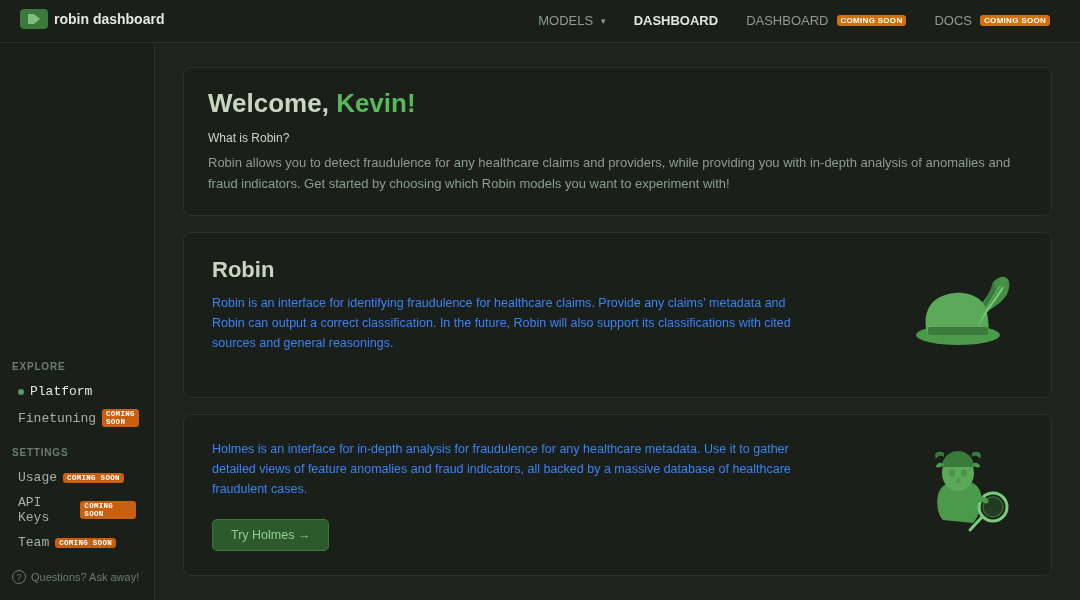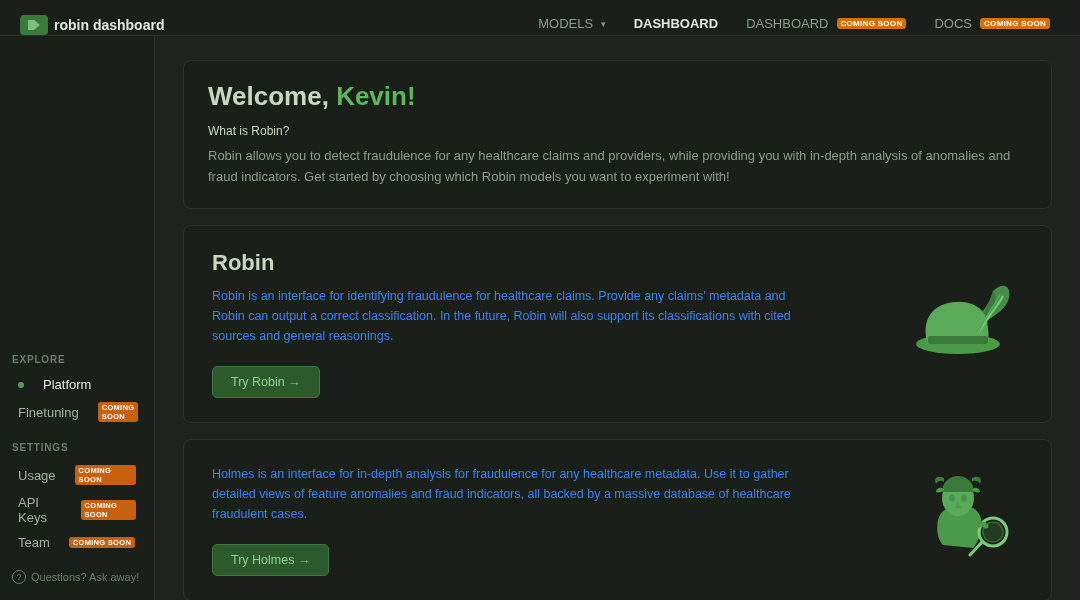--- a/index.html
+++ b/index.html
@@ -12,25 +12,25 @@
       height: 600px;
       overflow: hidden;
       display: flex;
       flex-direction: column;
     }
 
     
     .header {
       background: #1a1f1a;
       border-bottom: 1px solid #2a322a;
-      height: 36px;
-      display: flex;
-      align-items: flex-end;
+      height: 43px;
+      display: flex;
+      align-items: flex-start;
       justify-content: space-between;
-      padding: 0 20px;
+      padding: 9px 20px;
       flex-shrink: 0;
     }
     .header-logo {
       display: flex;
       align-items: center;
       gap: 6px;
     }
     .logo-icon {
       background: #3a7a3a;
       border-radius: 4px;
@@ -106,27 +106,28 @@
       font-size: 10px;
       font-weight: 700;
       color: #6a7e6a;
       letter-spacing: 0.8px;
       text-transform: uppercase;
       margin-bottom: 8px;
     }
     .sidebar-item {
       display: flex;
       align-items: center;
-      gap: 19px;
+      gap: 6px;
       padding: 4px 6px;
       border-radius: 4px;
       cursor: pointer;
       margin-bottom: 2px;
       color: #a0b4a0;
       font-size: 13px;
+      font-family: Liberation Mono, monospace;
     }
     .sidebar-item.active { color: #e0e8e0; font-weight: 500; }
     .sidebar-dot {
       width: 6px;
       height: 6px;
       background: #5a9a5a;
       border-radius: 50%;
       flex-shrink: 0;
     }
     .sidebar-badge {
@@ -343,21 +344,20 @@
         <span>Welcome, </span><span class="name">Kevin!</span>
       </h1>
       <div class="what-is-label">What is Robin?</div>
       <p class="welcome-desc">Robin allows you to detect fraudulence for any healthcare claims and providers, while providing you with in-depth analysis of anomalies and fraud indicators. Get started by choosing which Robin models you want to experiment with!</p>
     </div>
 
     <div class="model-card">
       <div class="model-card-content">
         <div class="model-title">Robin</div>
         <p class="model-desc">Robin is an interface for identifying fraudulence for healthcare claims. Provide any claims' metadata and Robin can output a correct classification. In the future, Robin will also support its classifications with cited sources and general reasonings.</p>
-        <button class="try-btn">Try Robin →</button>
       </div>
       <div class="robin-illustration">
 
         <svg width="110" height="95" viewBox="0 0 110 95" fill="none" xmlns="http://www.w3.org/2000/svg">
 
           <path d="M85 15 C95 5, 105 10, 100 25 C95 38, 75 45, 65 55 L60 50 C72 40, 82 28, 85 15Z" fill="#4a9a4a" opacity="0.9"></path>
           <path d="M85 15 C90 20, 88 30, 80 38 L65 55 L63 52 C74 42, 82 28, 85 15Z" fill="#3a7a3a"></path>
 
           <ellipse cx="50" cy="68" rx="42" ry="10" fill="#4a9a4a"></ellipse>
 

